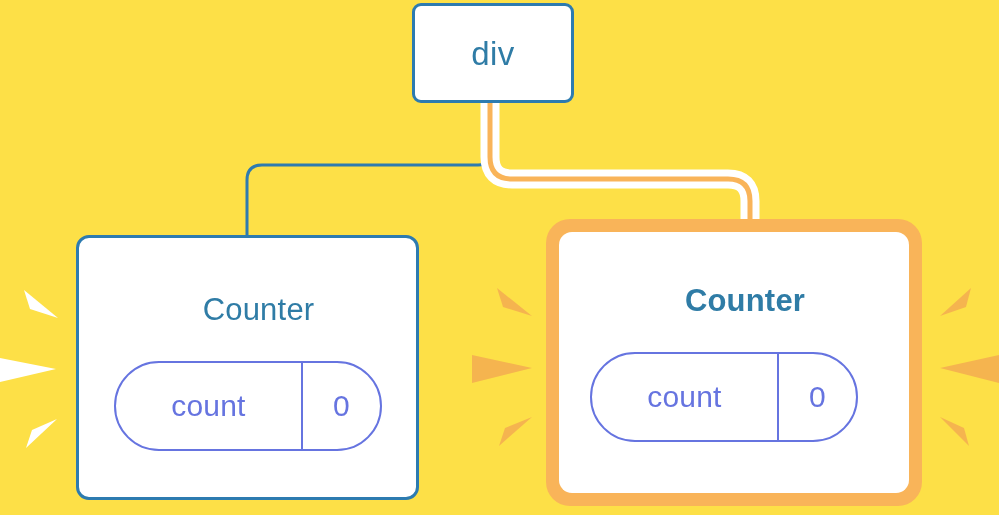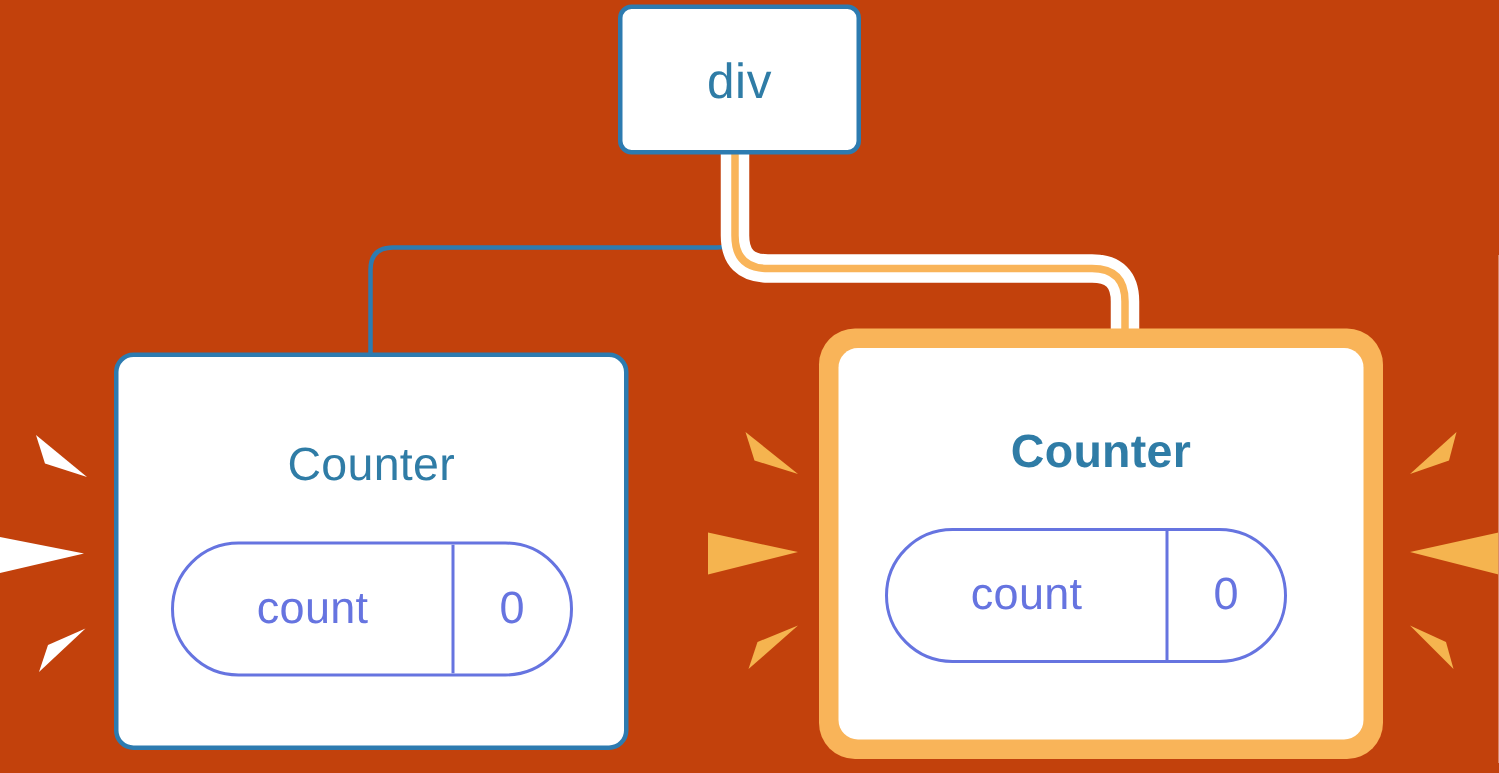--- a/index.html
+++ b/index.html
@@ -9,21 +9,21 @@
   body {
     width: 999px;
     height: 515px;
     overflow: hidden;
     font-family: "Liberation Sans", sans-serif;
   }
   #stage {
     position: relative;
     width: 999px;
     height: 515px;
-    background: #c2410c;
+    background: #fde047;
   }
 
   
   #connectors {
     position: absolute;
     left: 0;
     top: 0;
     width: 999px;
     height: 515px;
     z-index: 1;
@@ -93,20 +93,21 @@
     box-sizing: border-box;
     background: #ffffff;
     border-radius: 13px;
     position: relative;
   }
 
   .counter-body {
     position: relative;
     width: 100%;
     height: 100%;
+    padding-left: 22px;
   }
 
   .counter-title {
     position: absolute;
     left: 0;
     right: 0;
     text-align: center;
     color: #2f7ca6;
     font-size: 31px;
     line-height: 1;

